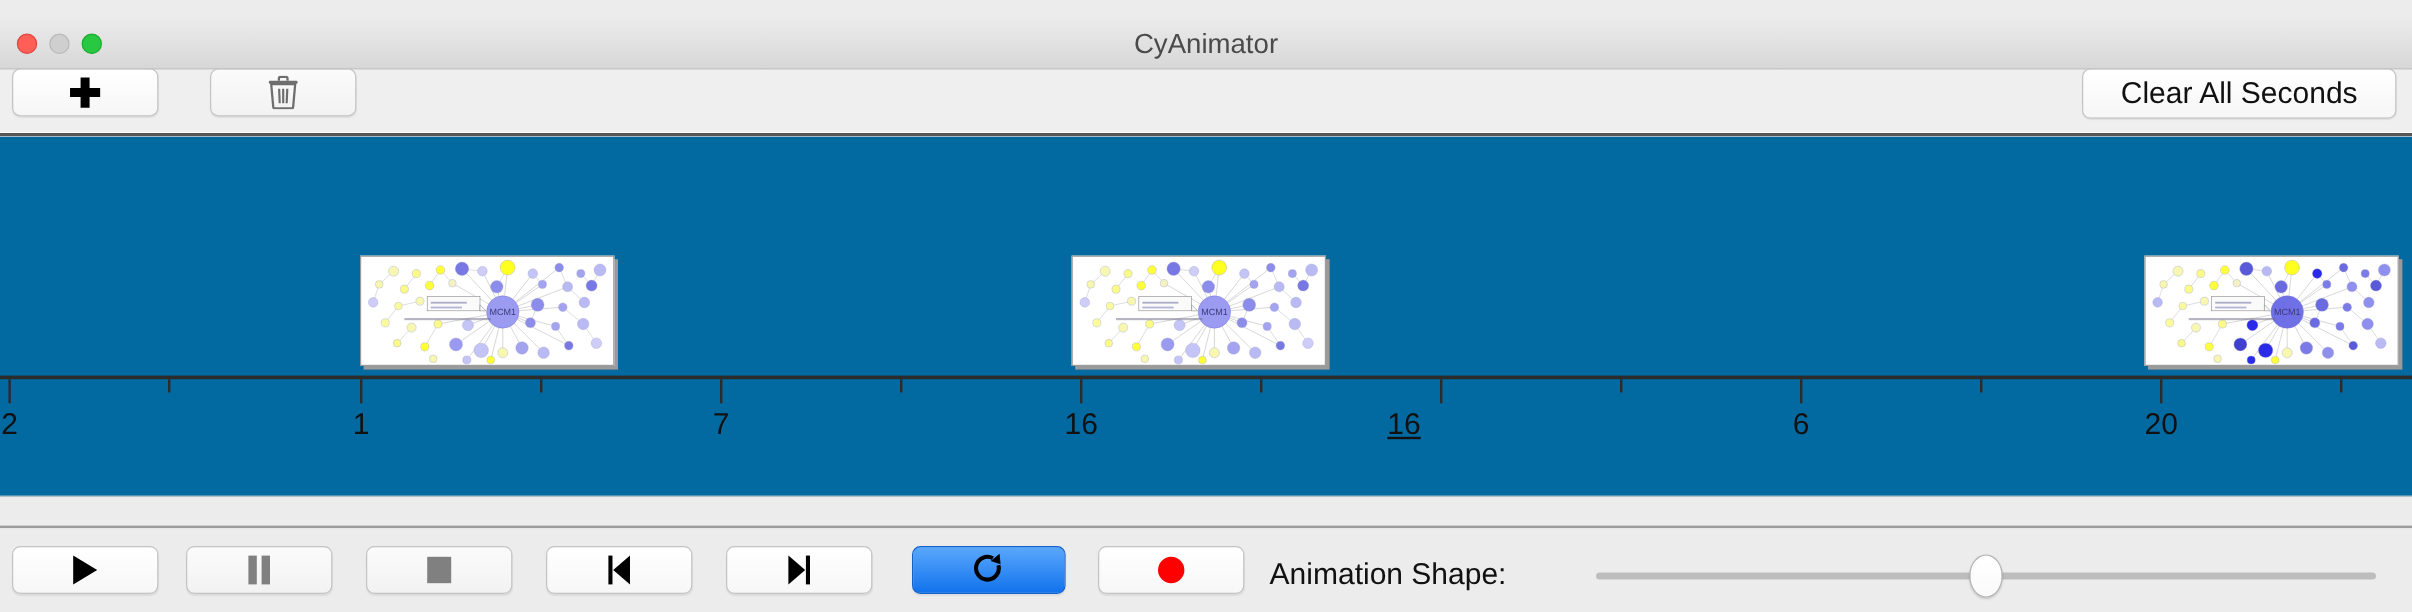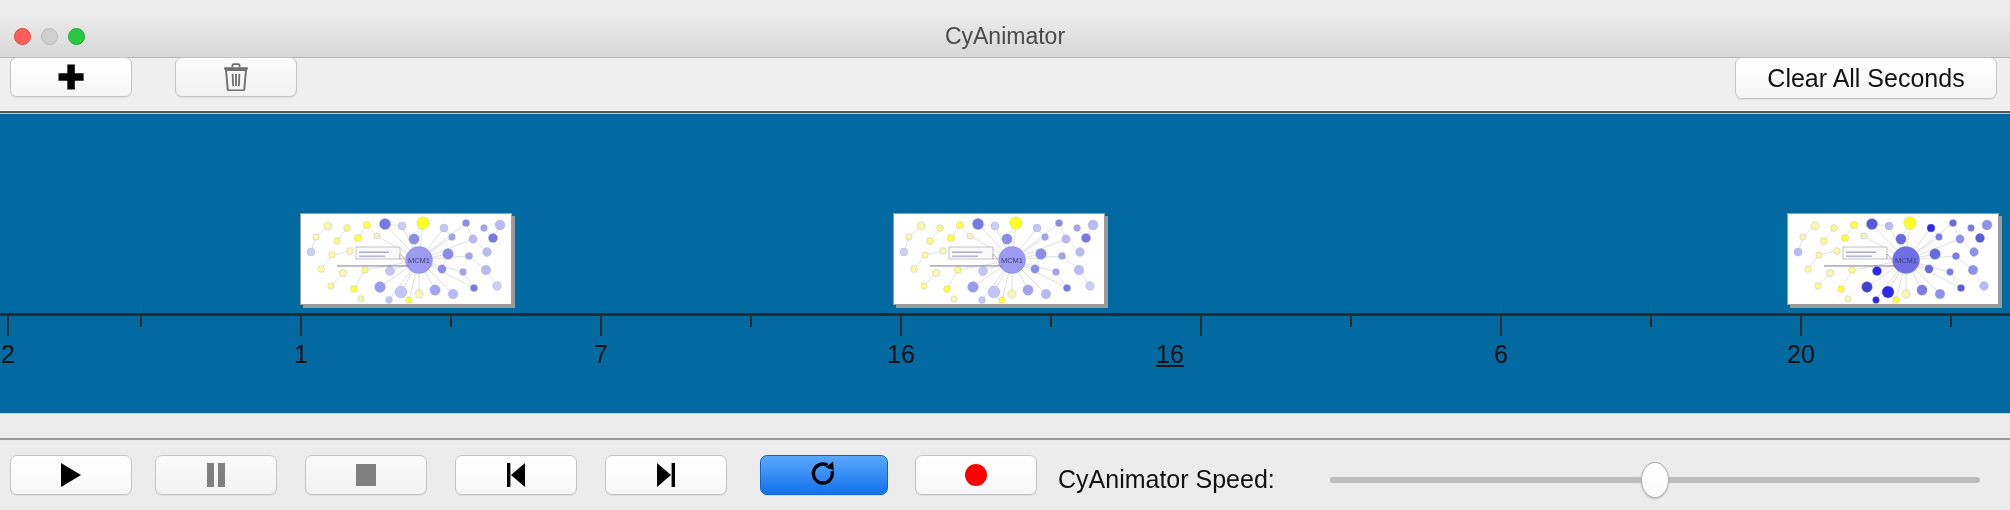--- a/index.html
+++ b/index.html
@@ -558,20 +558,20 @@
             <path d="M21 10 A9.5 9.5 0 1 1 16.4 4.2" fill="none" stroke="#000" stroke-width="3.4"></path>
             <path d="M22 0.5 L22.8 9.2 L14.6 6.6 Z" fill="#000"></path>
           </svg>
         </div>
         <div class="cbtn" style="left: 915px; width: 122px;">
           <svg width="26" height="26" viewBox="0 0 26 26">
             <circle cx="13" cy="13" r="11" fill="#ff0000"></circle>
           </svg>
         </div>
       </div>
-    <div class="speed-label">CyAnimator Speed:</div>
+    <div class="speed-label">Animation Shape:</div>
     <div class="slider">
       <div class="slider-track"></div>
       <div class="slider-thumb" id="sthumb" style="left: 325px;"></div>
     </div>
   </div>
 
 </div>
 
 </body></html>

